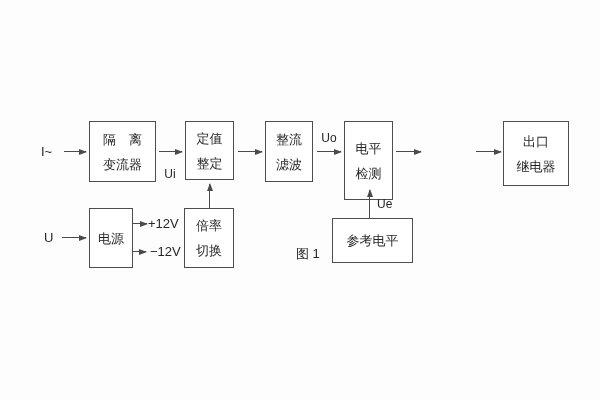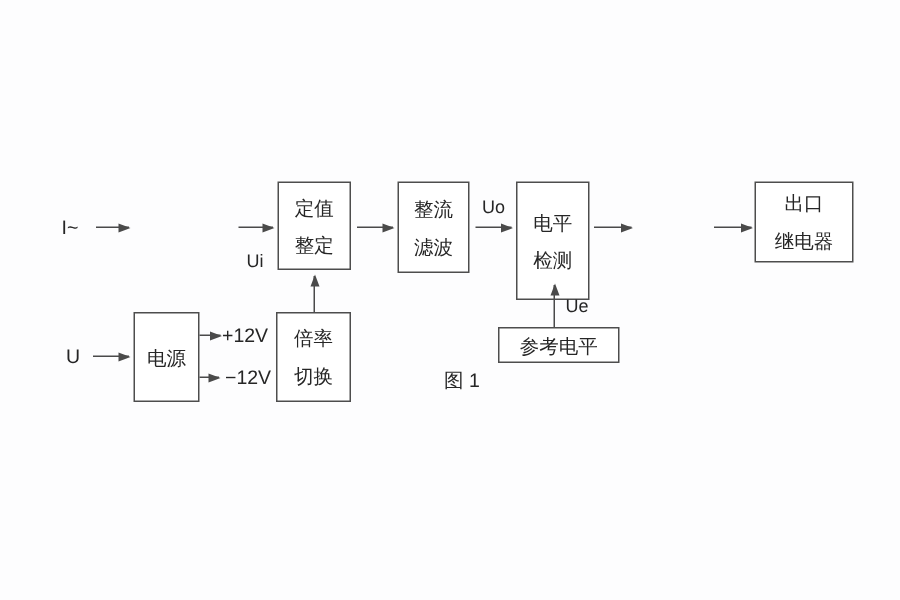--- a/index.html
+++ b/index.html
@@ -30,24 +30,24 @@
   .au::after{
     content:"";position:absolute;top:-1px;left:-3px;width:0;height:0;
     border-bottom:8px solid #4a4a4a;border-left:3.5px solid transparent;border-right:3.5px solid transparent;
   }
   
   .b1{left:89px;top:121px;width:67px;height:61px;}
   .b2{left:185px;top:121px;width:49px;height:59px;}
   .b3{left:265px;top:121px;width:48px;height:61px;text-align:right;}
   .b4{left:344px;top:121px;width:49px;height:79px;}
   .b5{left:424px;top:121px;width:49px;height:61px;}
-  .b6{left:503px;top:121px;width:66px;height:54px;}
+  .b6{left:503px;top:121px;width:66px;height:65px;}
   .b7{left:89px;top:208px;width:44px;height:60px;}
   .b8{left:184px;top:208px;width:50px;height:60px;}
-  .b9{left:332px;top:218px;width:81px;height:24px;gap:0;}
+  .b9{left:332px;top:218px;width:81px;height:45px;gap:0;}
   
   .a1{left:64px;top:151px;width:22px;}
   .a2{left:159px;top:151px;width:23px;}
   .a3{left:238px;top:151px;width:24px;}
   .a4{left:317px;top:151px;width:24px;}
   .a5{left:396px;top:151px;width:25px;}
   .a6{left:476px;top:151px;width:25px;}
   .a7{left:62px;top:237px;width:24px;}
   .a8{left:133px;top:223px;width:14px;}
   .a9{left:133px;top:251px;width:13px;}
@@ -65,20 +65,24 @@
   .p-cap{left:296px;top:247px;font-size:13px;}
 </style>
 </head>
 <body>
 
 <div class="canvas">
 
   <span class="lbl p-iin">I~</span>
   <span class="lbl p-uin">U</span>
 
+  <div class="box b1">
+    <span>隔　离</span>
+    <span>变流器</span>
+  </div>
   <div class="box b2">
     <span>定值</span>
     <span>整定</span>
   </div>
   <div class="box b3">
     <span>整流</span>
     <span>滤波</span>
   </div>
   <div class="box b4">
     <span>电平</span>

